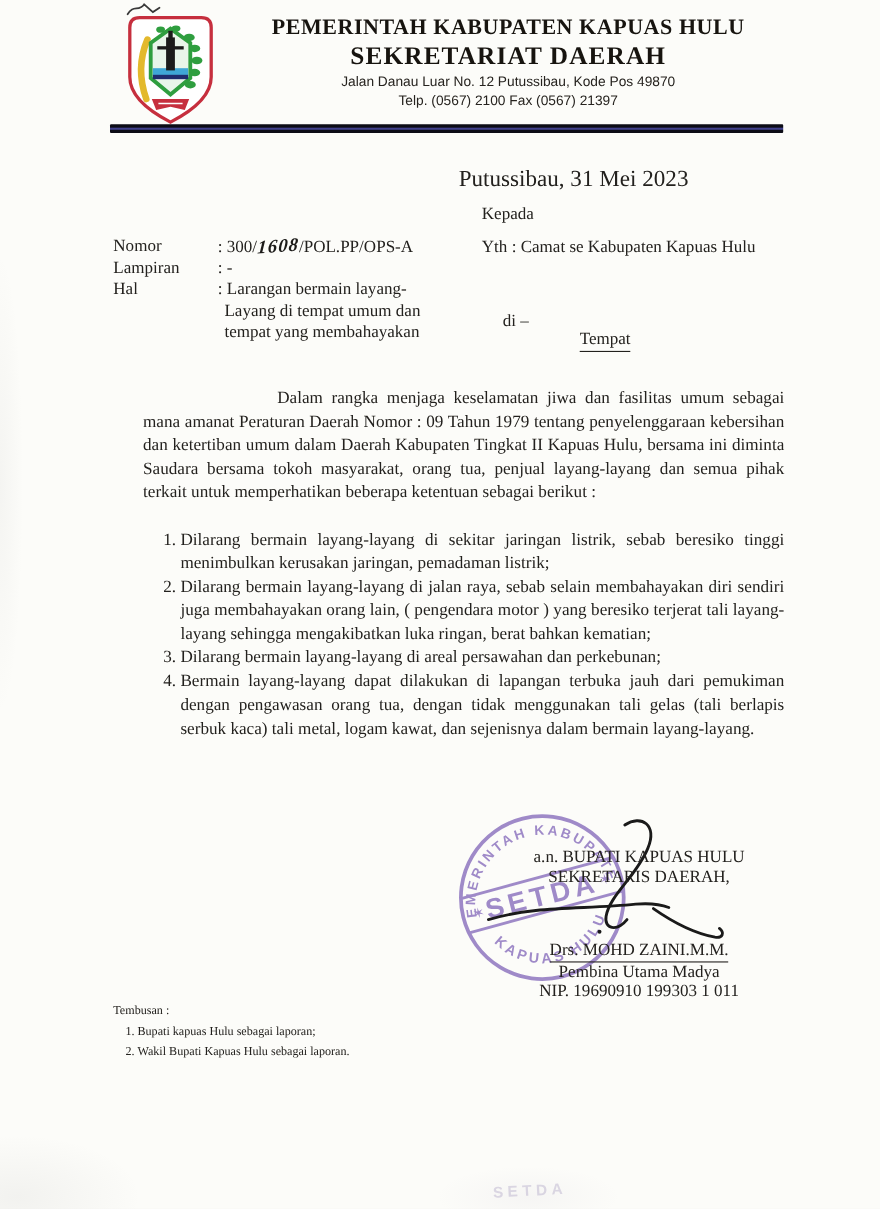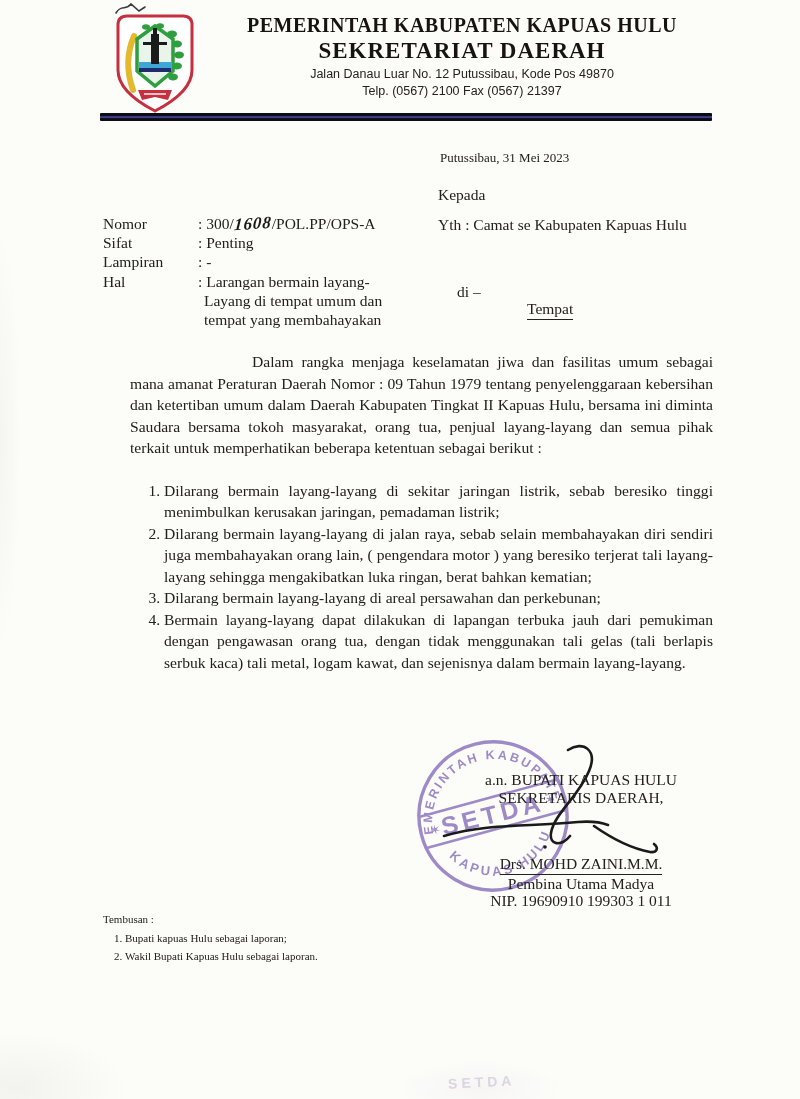--- a/index.html
+++ b/index.html
@@ -19,21 +19,21 @@
   .lh-text { position:absolute; left:212px; top:14px; width:500px; text-align:center; }
   .lh-gov   { font-size:20px; font-weight:bold; letter-spacing:.5px; color:#17140f; }
   .lh-office{ font-size:23px; font-weight:bold; letter-spacing:1px; margin-top:1px; color:#17140f; }
   .lh-addr, .lh-phone { font-family:"Liberation Sans","DejaVu Sans",sans-serif; font-size:12.5px; color:#26231f; margin-top:3px; }
   .rule { position:absolute; left:100px; top:113px; width:612px; height:8px;
     background:linear-gradient(to bottom,#0c0c16 0%,#0c0c16 32%,#41418c 46%,#41418c 56%,#0c0c16 70%,#0c0c16 100%);
     border-radius:1px; }
   .pen-mark { position:absolute; left:112px; top:0; }
 
   
-  .dateline { position:absolute; left:440px; top:150px; font-size:13px; }
+  .dateline { position:absolute; left:417px; top:150px; font-size:21px; }
   .kepada   { position:absolute; left:438px; top:186px; font-size:15.5px; }
   .yth      { position:absolute; left:438px; top:216px; font-size:15.5px; }
   .di-line  { position:absolute; left:457px; top:283px; font-size:15.5px; }
   .tempat   { position:absolute; left:527px; top:300px; font-size:15.5px; border-bottom:1.4px solid #23211e; padding-bottom:1px; }
 
   .ref { position:absolute; left:103px; top:214px; width:330px; font-size:15.5px; line-height:19.2px; }
   .ref-row { display:flex; }
   .ref-label { width:95px; flex:0 0 95px; }
   .hand {
     font-style:italic; font-weight:bold; font-size:17px; letter-spacing:1px;
@@ -110,24 +110,20 @@
   <div class="yth">Yth : Camat se Kabupaten Kapuas Hulu</div>
   <div class="di-line">di –</div>
   <div class="tempat">Tempat</div>
 
   <div class="ref">
     <div class="ref-row">
       <span class="ref-label">Nomor</span>
       <span><span>: 300/</span><span class="hand">1608</span><span>/POL.PP/OPS-A</span></span>
     </div>
     <div class="ref-row">
-      <span class="ref-label">Sifat</span>
-      <span>: Penting</span>
-    </div>
-    <div class="ref-row">
       <span class="ref-label">Lampiran</span>
       <span>: -</span>
     </div>
     <div class="ref-row">
       <span class="ref-label">Hal</span>
       <span>: Larangan bermain layang-</span>
     </div>
     <div class="hal-cont">Layang di tempat umum dan</div>
     <div class="hal-cont">tempat yang membahayakan</div>
   </div>

